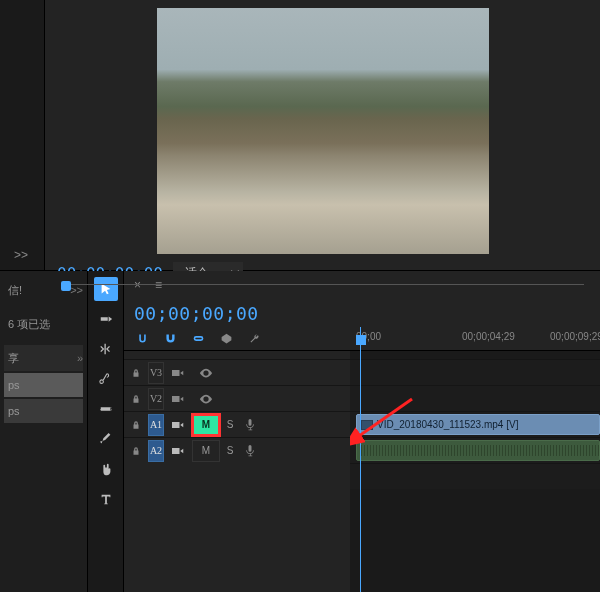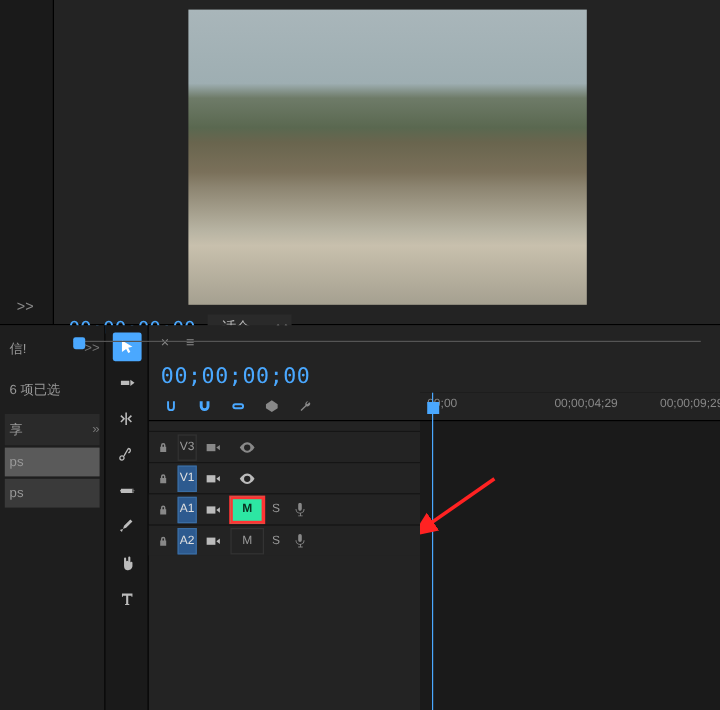--- a/index.html
+++ b/index.html
@@ -59,21 +59,21 @@
   .track-headers { width: 226px; display: flex; flex-direction: column; }
   .th-toolbar { display: flex; align-items: center; gap: 12px; height: 24px; padding-left: 10px; border-bottom: 1px solid #000; }
   .th-toolbar .ico { width: 16px; height: 16px; display: inline-flex; align-items: center; justify-content: center; color: #4aa8ff; }
   .th-toolbar .ico.gray { color: #888; }
   .th-toolbar svg { width: 13px; height: 13px; fill: currentColor; }
 
   .track-row { display: flex; align-items: center; height: 26px; border-top: 1px solid #151515; }
   .track-row.audio { background: #232323; }
   .cell { display: flex; align-items: center; justify-content: center; height: 22px; font-size: 10px; color: #999; }
   .c-lock { width: 24px; }
-  .c-label { width: 16px; border: 1px solid #333; cursor: pointer; }
+  .c-label { width: 16px; border: 1px solid #333; cursor: pointer; font-family: Liberation Serif, serif; }
   .c-label.sel { background: #2d5a8f; border-color: #3a6da3; color: #e0e0e0; }
   .c-fx { width: 28px; }
   .c-eye { width: 28px; }
   .c-m { width: 28px; border: 1px solid #333; font-size: 10px; cursor: pointer; }
   .c-s { width: 20px; font-size: 10px; }
   .c-mic { width: 20px; }
   .mute-highlight { background: #2de6a3 !important; color: #0a3020 !important; border: 2px solid #f33 !important; box-shadow: 0 0 0 1px #f33; font-weight: bold; }
 
   .tracks-area { flex: 1; position: relative; background: #1a1a1a; overflow: hidden; }
   .tl-ruler { height: 24px; background: #232323; border-bottom: 1px solid #000; position: relative; font-size: 10px; color: #888; }
@@ -289,29 +289,29 @@
                 <path d="M8 0C4 0 1 5 1 5s3 5 7 5 7-5 7-5-3-5-7-5zm0 8a3 3 0 110-6 3 3 0 010 6z"></path>
               </svg>
             </span>
         </div>
         <div class="track-row">
           <span class="cell c-lock">
               <svg width="10" height="10" viewBox="0 0 16 16" fill="#888">
                 <path d="M5 7V5a3 3 0 016 0v2h1v7H4V7zm2 0h2V5a1 1 0 00-2 0z"></path>
               </svg>
             </span>
-          <span class="cell c-label sel">V1</span>
+          <span class="cell c-label">V2</span>
           <span class="cell c-fx">
-              <svg width="12" height="10" viewBox="0 0 16 12" fill="#bbb">
+              <svg width="12" height="10" viewBox="0 0 16 12" fill="#888">
                 <rect x="0" y="2" width="10" height="8"></rect>
                 <path d="M11 6l4-3v6z"></path>
               </svg>
             </span>
           <span class="cell c-eye">
-              <svg width="14" height="10" viewBox="0 0 16 10" fill="#bbb">
+              <svg width="14" height="10" viewBox="0 0 16 10" fill="#888">
                 <path d="M8 0C4 0 1 5 1 5s3 5 7 5 7-5 7-5-3-5-7-5zm0 8a3 3 0 110-6 3 3 0 010 6z"></path>
               </svg>
             </span>
         </div>
         <div class="track-row audio">
           <span class="cell c-lock">
               <svg width="10" height="10" viewBox="0 0 16 16" fill="#888">
                 <path d="M5 7V5a3 3 0 016 0v2h1v7H4V7zm2 0h2V5a1 1 0 00-2 0z"></path>
               </svg>
             </span>
@@ -354,20 +354,37 @@
       </div>
 
       <div class="tracks-area">
         <div class="tl-ruler">
           <span class="mark" style="left:6px">00;00</span>
           <span class="mark" style="left:112px">00;00;04;29</span>
           <span class="mark" style="left:200px">00;00;09;29</span>
           <div class="tl-playhead"></div>
         </div>
         <div class="tl-playhead-line"></div>
+        <div class="tracks-lanes">
+          <div class="gap-row"></div>
+          <div class="lane"></div>
+          <div class="lane"></div>
+          <div class="lane">
+            <div class="clip video">
+              <span class="clip-ico"></span>
+              <span>VID_20180430_111523.mp4 [V]</span>
+            </div>
+          </div>
+          <div class="lane">
+            <div class="clip audio">
+                <div class="wave"></div>
+              </div>
+          </div>
+          <div class="lane"></div>
+        </div>
 
         <svg class="arrow-annotation" style="left:-18px; top:66px;" width="100" height="70" viewBox="0 0 100 70">
           <defs>
               <marker id="ah" markerWidth="8" markerHeight="8" refX="6" refY="3" orient="auto">
                 <path d="M0 0L7 3L0 6z" fill="#f22"></path>
               </marker>
             </defs>
           <line x1="80" y1="6" x2="14" y2="52" stroke="#f22" stroke-width="3" marker-end="url(#ah)"></line>
         </svg>
       </div>

